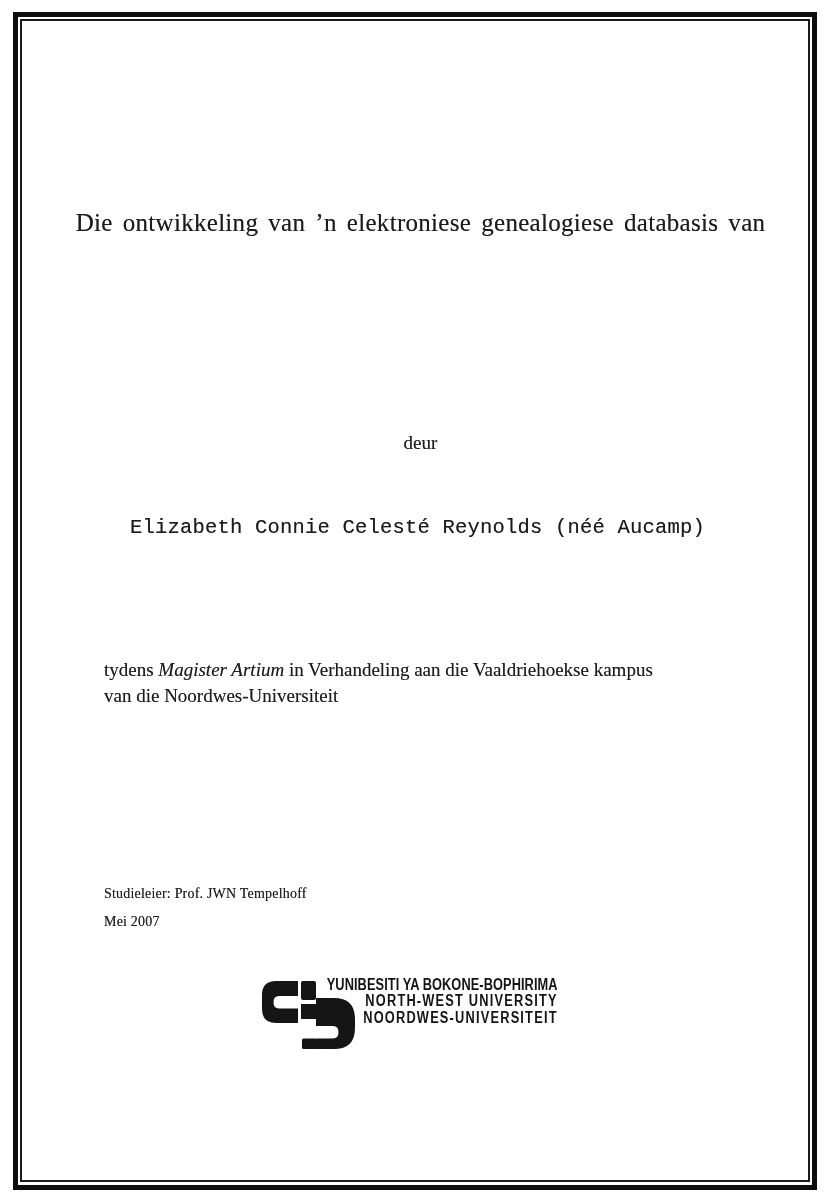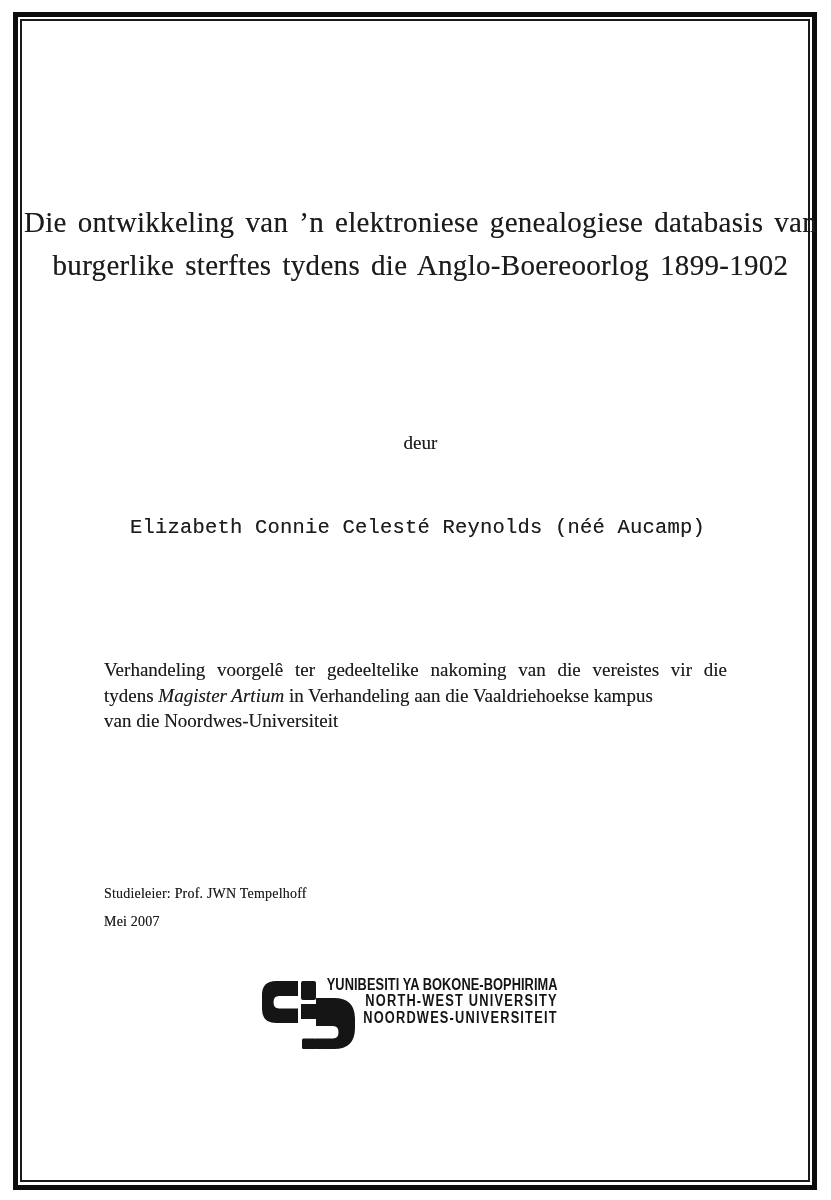--- a/index.html
+++ b/index.html
@@ -28,21 +28,21 @@
     left: 20px; top: 19px; right: 21px; bottom: 18px;
     border: 2px solid #1a1a1a;
     pointer-events: none;
   }
 
   
   .title {
     position: absolute;
     top: 201px; left: 10px; right: 0;
     text-align: center;
-    font-size: 29px;
+    font-size: 25px;
     line-height: 43px;
     letter-spacing: 0.3px;
     word-spacing: 3.5px;
     text-shadow: 0 0 0.5px rgba(20,20,20,0.55);
   }
   .byline {
     position: absolute;
     top: 430px; left: 10px; right: 0;
     text-align: center;
     font-size: 19px;
@@ -113,29 +113,27 @@
   }
 </style>
 </head>
 <body>
 
 <div class="frame-outer"></div>
 <div class="frame-inner"></div>
 
 <div class="title">
   <div>Die ontwikkeling van ’n elektroniese genealogiese databasis van</div>
-  <div>burgerlike sterftes tydens die Anglo-Boereoorlog 1899-1902</div>
 </div>
 
 <div class="byline">deur</div>
 
 <div class="author">Elizabeth Connie Celesté Reynolds (néé Aucamp)</div>
 
 <div class="statement">
-  <div class="just">Verhandeling voorgelê ter gedeeltelike nakoming van die vereistes vir die</div>
   <div><span>tydens </span><span class="italic">Magister Artium</span><span> in Verhandeling aan die Vaaldriehoekse kampus</span></div>
   <div>van die Noordwes-Universiteit</div>
 </div>
 
 <div class="supervisor-block">
   <div>Studieleier: Prof. JWN Tempelhoff</div>
   <div>Mei 2007</div>
 </div>
 
 <div class="logo">

